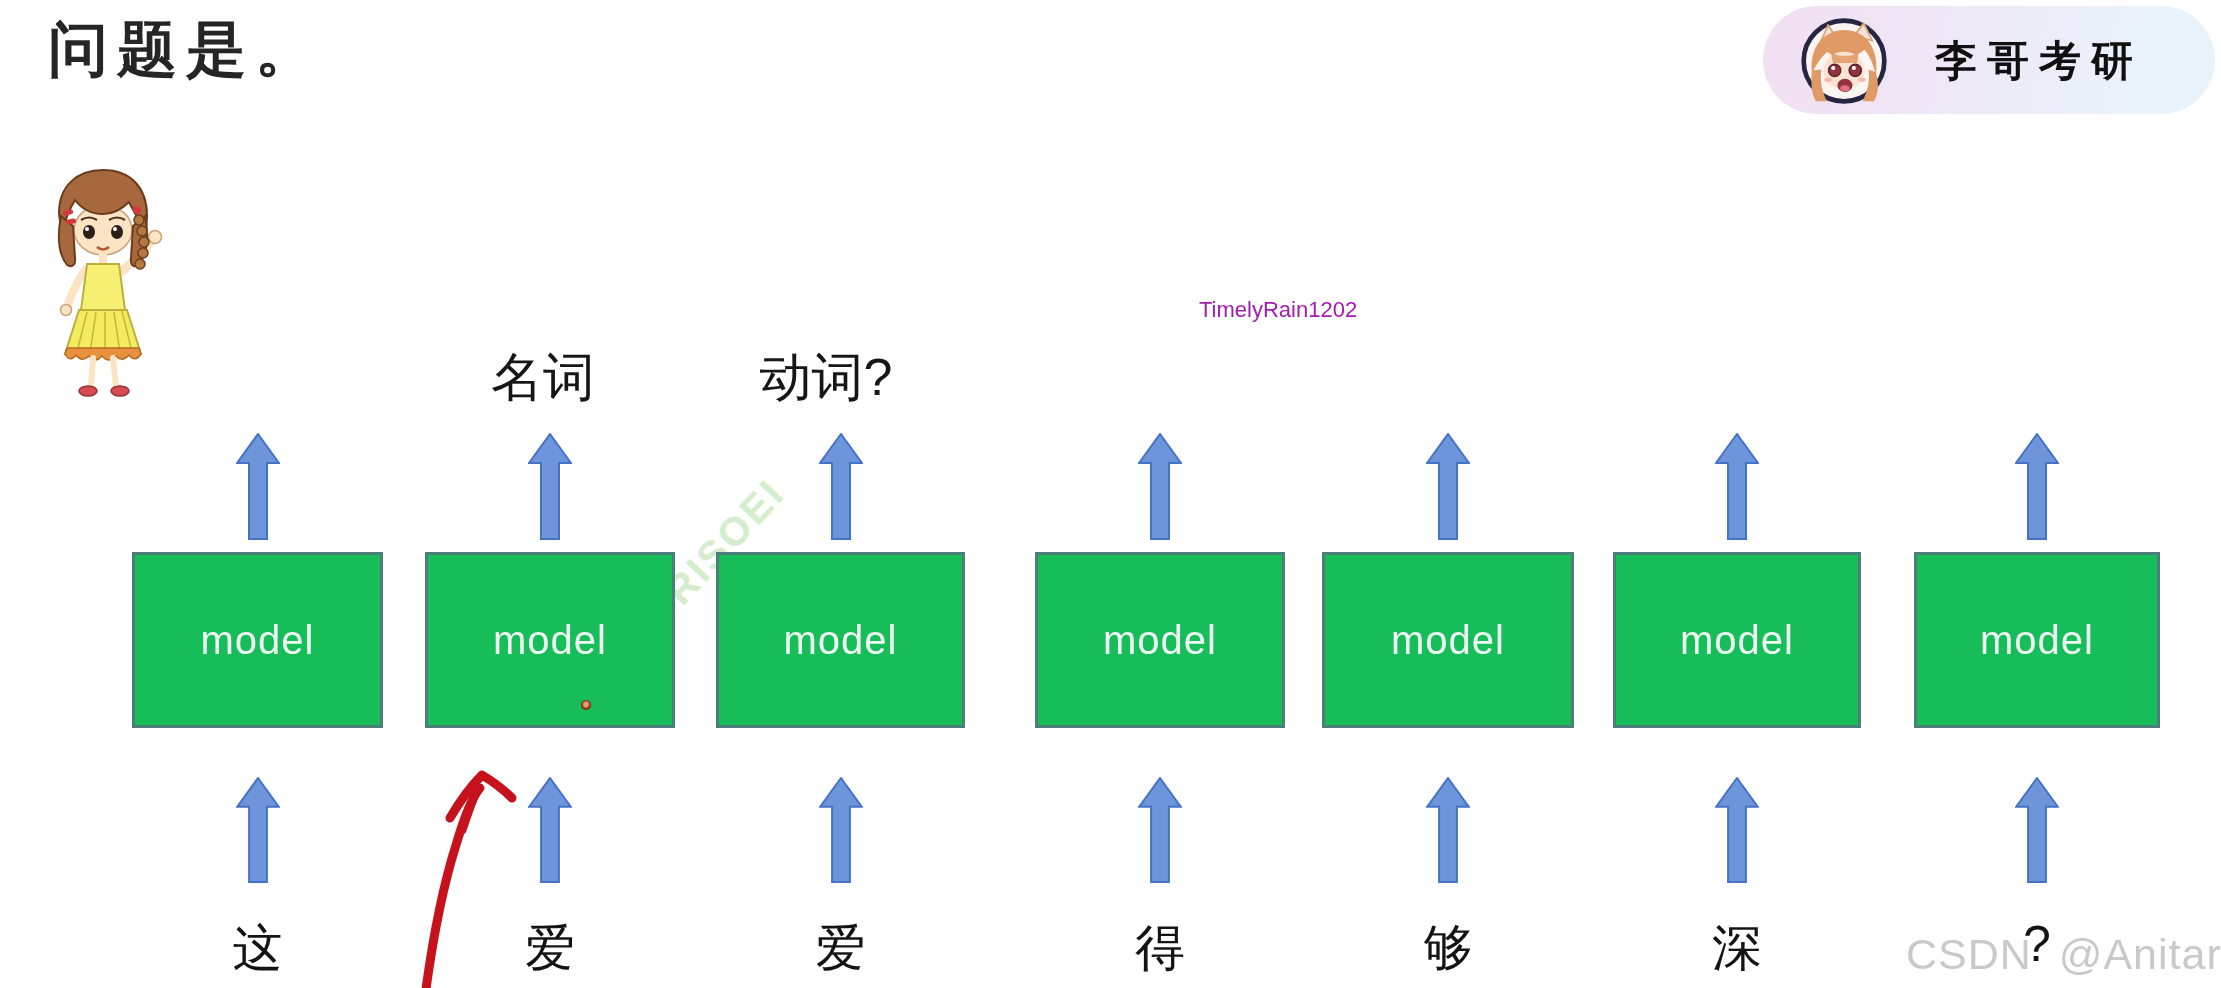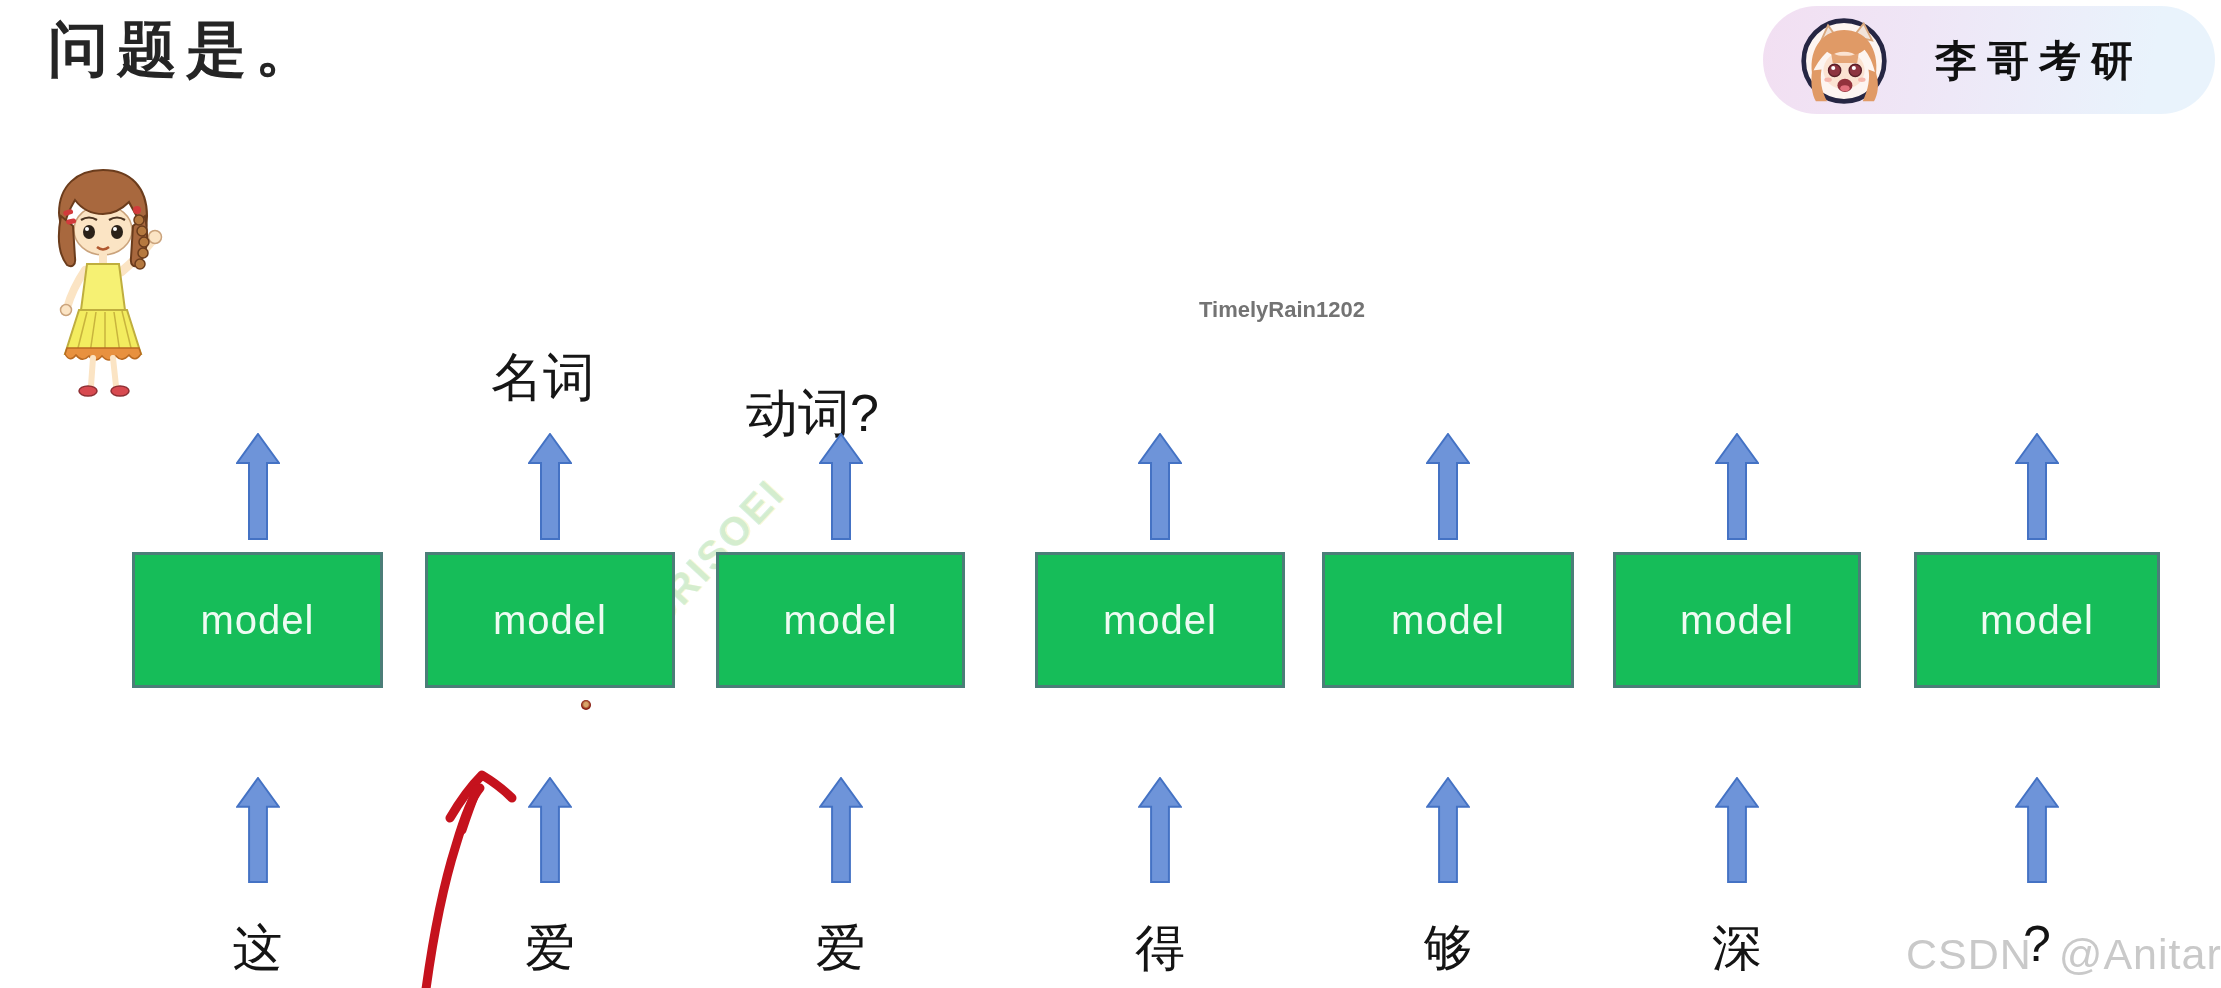--- a/index.html
+++ b/index.html
@@ -13,38 +13,38 @@
   
   .badge{position:absolute;left:1763px;top:6px;width:452px;height:108px;border-radius:58px;
          background:linear-gradient(100deg,var(--badge_from) 0%,#efe6f6 35%,var(--badge_to) 85%);
          display:flex;align-items:center;}
   .badge .avatar{position:absolute;left:36px;top:10px;width:90px;height:90px;}
   .badge .badge-label{position:absolute;left:172px;top:0;height:110px;display:flex;align-items:center;
          font-family:"Liberation Serif","DejaVu Serif",serif;font-weight:800;font-size:42px;
          letter-spacing:10px;color:#101010;}
 
   
-  .wm-center{position:absolute;left:1199px;top:297px;font-size:22px;color:#737373;font-weight:bold;}
+  .wm-center{position:absolute;left:1199px;top:297px;font-size:22px;color:#a21caf;}
   .wm-diagonal{position:absolute;left:622px;top:640px;width:260px;transform:rotate(-47deg);
                transform-origin:left bottom;font-size:40px;letter-spacing:3px;font-weight:700;
                color:rgba(183,228,196,0.55);text-shadow:1px 1px 0 rgba(240,240,170,0.45);}
   .wm-csdn{position:absolute;left:1906px;top:930px;font-size:43px;color:#c9c9c9;
            letter-spacing:1px;word-spacing:14px;z-index:2;white-space:nowrap;}
 
   
   .pos-label{position:absolute;top:343px;font-size:52px;color:#161616;}
   .pos-noun{left:488px;width:110px;text-align:center;}
-  .pos-verb{left:746px;width:160px;margin-top:36px;}
+  .pos-verb{left:746px;width:160px;text-align:center;}
 
   
   .col{position:absolute;top:433px;height:555px;z-index:3;}
   .arrow{position:absolute;left:50%;transform:translateX(-50%);}
   .arrow.top{top:0;}
   .arrow.bot{top:344px;}
-  .model-box{position:absolute;top:119px;left:0;right:0;height:136px;
+  .model-box{position:absolute;top:119px;left:0;right:0;height:176px;
              background:var(--box_fill);border:3px solid var(--box_border);box-sizing:border-box;
              display:flex;align-items:center;justify-content:center;
              font-size:40px;letter-spacing:1px;color:#eefbf2;}
   .input-char{position:absolute;top:482px;left:0;right:0;text-align:center;
               font-size:50px;font-weight:500;color:#141414;}
 
   
   #red-arrow{position:absolute;left:0;top:0;z-index:4;pointer-events:none;}
 
   

